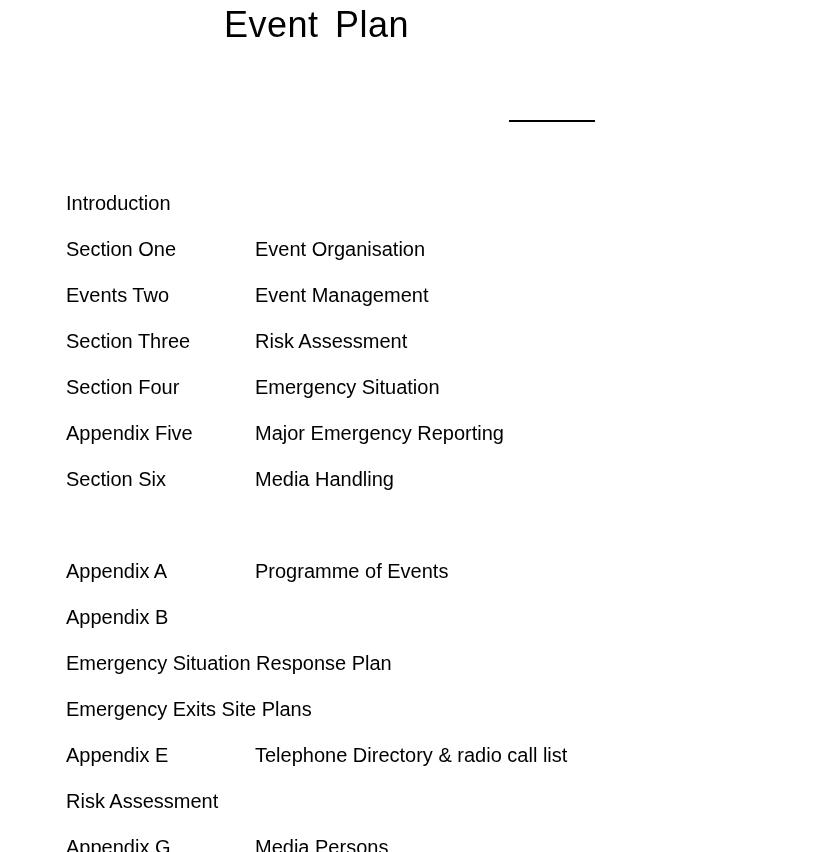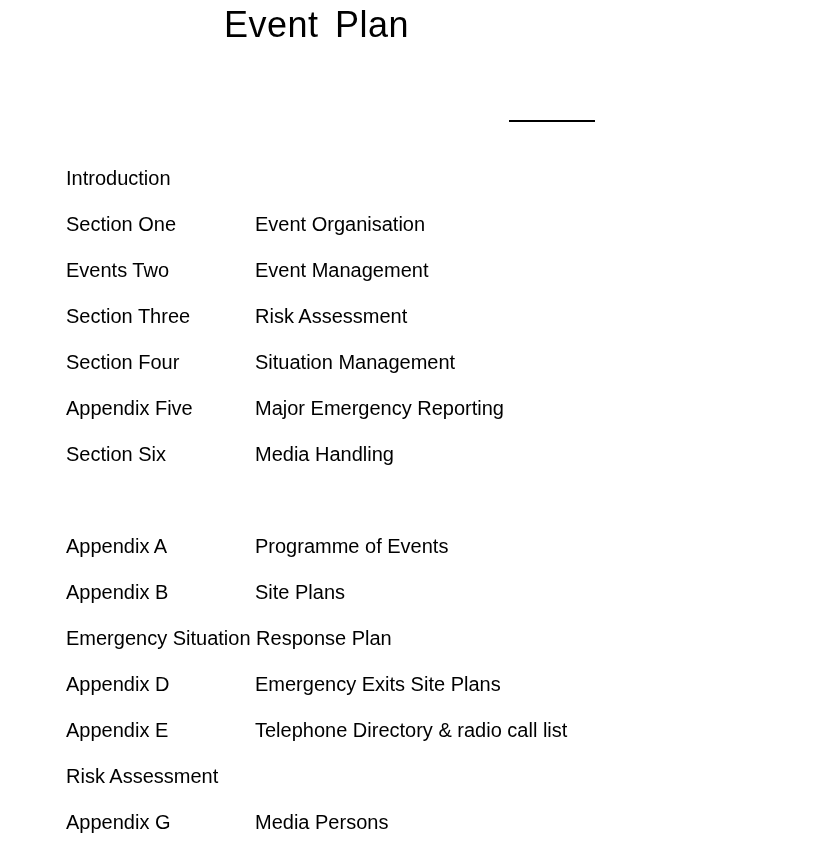--- a/index.html
+++ b/index.html
@@ -36,21 +36,21 @@
   .toc {
     position: absolute;
     left: 66px;
     top: 168px;
     font-size: 20px;
     line-height: 21px;
   }
   .toc-row {
     display: flex;
     height: 46px;
-    align-items: flex-start;
+    align-items: flex-end;
     white-space: nowrap;
   }
   .toc-label { flex: 0 0 189px; width: 189px; }
   .toc-title { flex: 1 1 auto; }
   .toc-spacer { height: 46px; }
 </style>
 </head>
 <body>
 
 <div class="doc">
@@ -72,46 +72,44 @@
     <div class="toc-row">
       <span class="toc-label">Events Two</span>
       <span class="toc-title">Event Management</span>
     </div>
     <div class="toc-row">
       <span class="toc-label">Section Three</span>
       <span class="toc-title">Risk Assessment</span>
     </div>
     <div class="toc-row">
       <span class="toc-label">Section Four</span>
-      <span class="toc-title">Situation Management</span>
+      <span class="toc-title">Emergency Situation</span>
     </div>
     <div class="toc-row">
       <span class="toc-label">Appendix Five</span>
       <span class="toc-title">Major Emergency Reporting</span>
     </div>
     <div class="toc-row">
       <span class="toc-label">Section Six</span>
       <span class="toc-title">Media Handling</span>
     </div>
 
     <div class="toc-spacer"></div>
 
     <div class="toc-row">
       <span class="toc-label">Appendix A</span>
       <span class="toc-title">Programme of Events</span>
     </div>
     <div class="toc-row">
       <span class="toc-label">Appendix B</span>
-      <span class="toc-title">Site Plans</span>
     </div>
     <div class="toc-row">
       <span class="toc-title">Emergency Situation Response Plan</span>
     </div>
     <div class="toc-row">
-      <span class="toc-label">Appendix D</span>
       <span class="toc-title">Emergency Exits Site Plans</span>
     </div>
     <div class="toc-row">
       <span class="toc-label">Appendix E</span>
       <span class="toc-title">Telephone Directory &amp; radio call list</span>
     </div>
     <div class="toc-row">
       <span class="toc-title">Risk Assessment</span>
     </div>
     <div class="toc-row">

